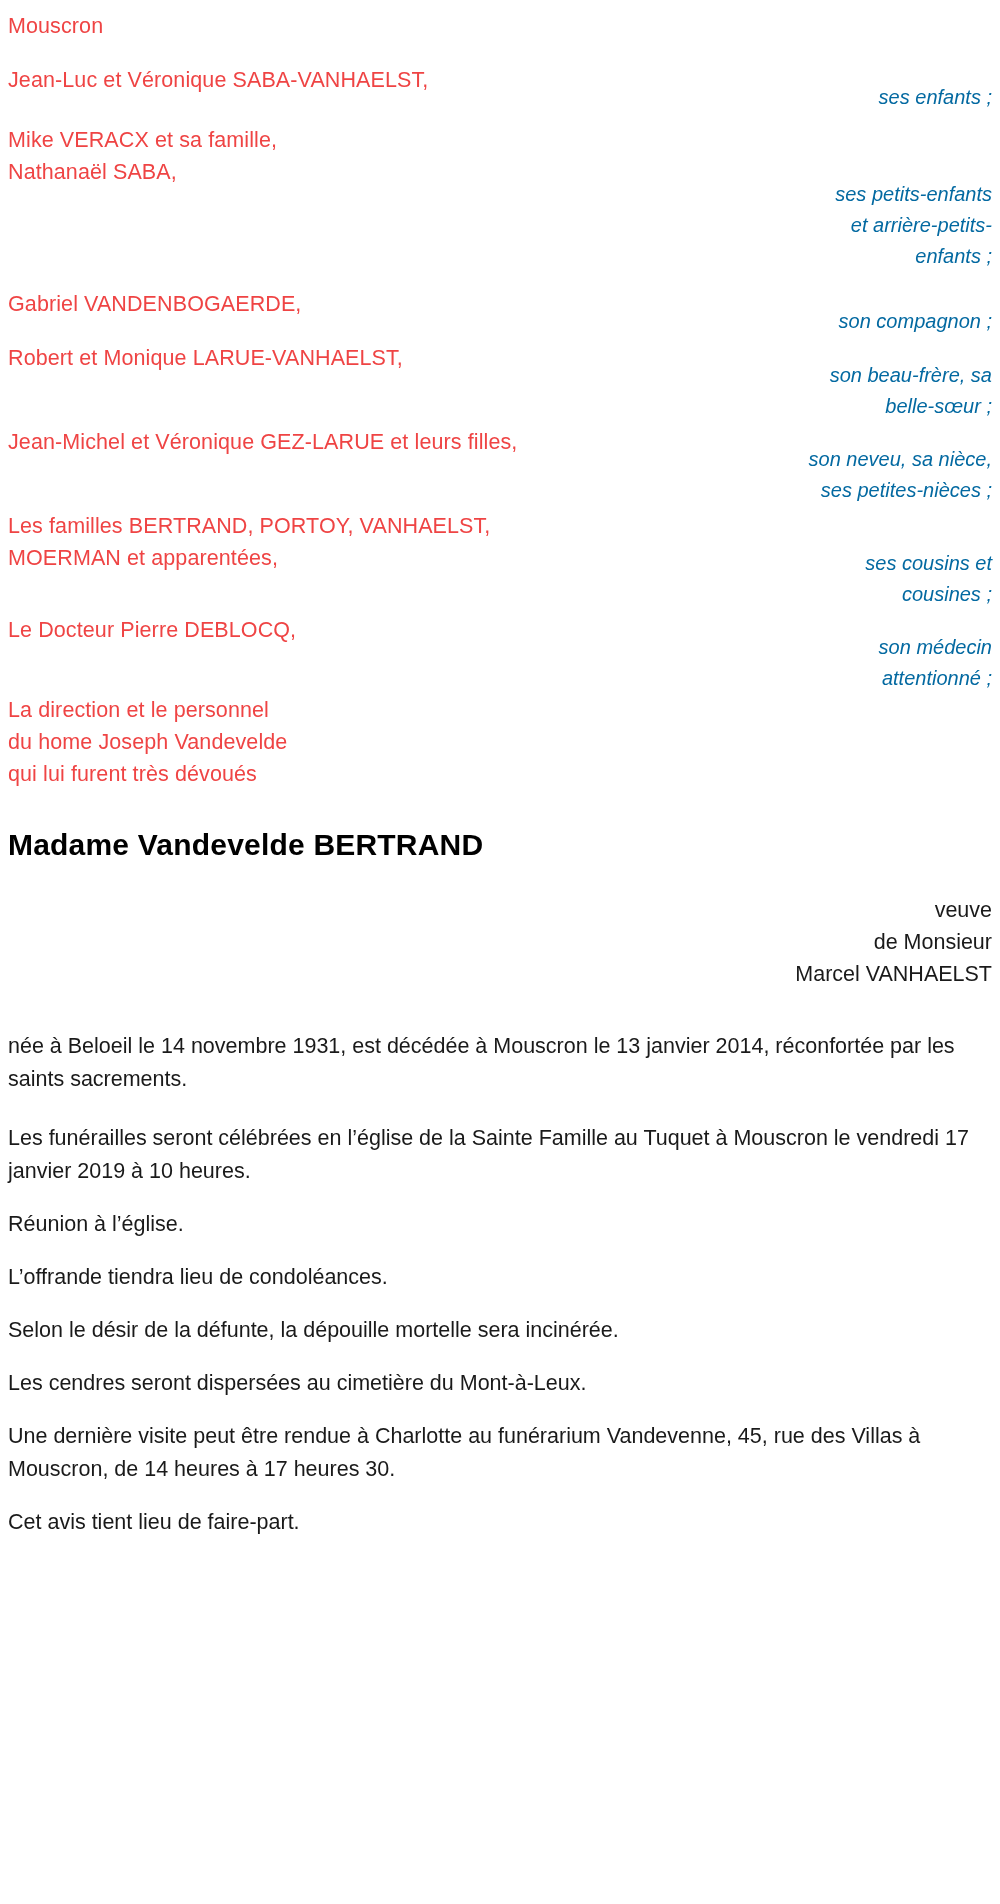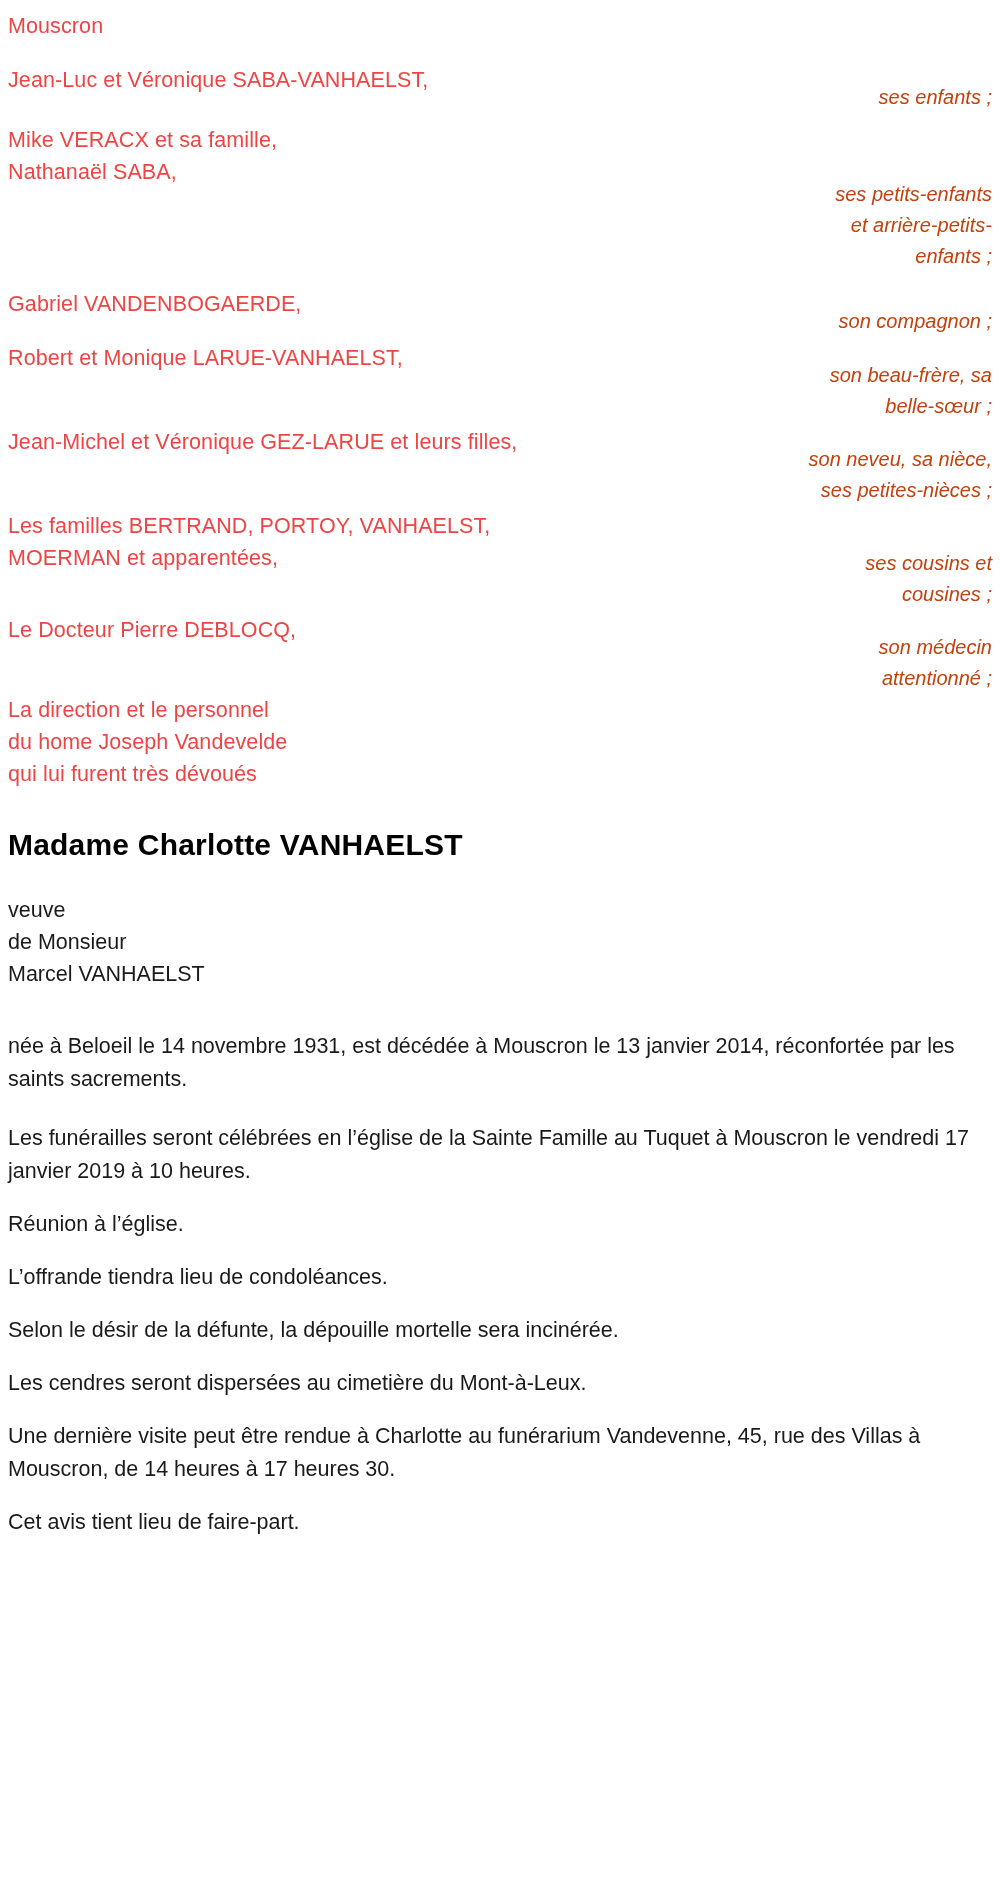--- a/index.html
+++ b/index.html
@@ -42,21 +42,21 @@
     white-space: pre-line;
   }
   .relation {
     position: absolute;
     right: 0;
     width: 420px;
     text-align: right;
     font-style: italic;
     font-size: 20px;
     line-height: 31px;
-    color: #c2410c;
+    color: #0369a1;
     white-space: pre-line;
   }
 
   
   .lead {
     font-size: 21.5px;
     line-height: 32px;
     margin-top: 30px;
   }
   .deceased-name {
@@ -65,20 +65,21 @@
     letter-spacing: 0.2px;
     line-height: 38px;
     margin-top: 36px;
     color: #000000;
   }
   .widow-block {
     font-size: 21.5px;
     line-height: 32px;
     margin-top: 30px;
     white-space: pre-line;
+    text-align: right;
   }
   .para {
     font-size: 21.5px;
     line-height: 33px;
     margin-top: 26px;
   }
   .para.tight {
     margin-top: 20px;
   }
   .address {
@@ -142,21 +143,21 @@
     <div class="trib-row" style="margin-top:48px;height:96px;">
       <div class="names">La direction et le personnel
 du home Joseph Vandevelde
 qui lui furent très dévoués</div>
       <div class="relation" style="top:0px;"></div>
     </div>
 
   </div>
 
 
-  <div class="deceased-name">Madame Charlotte VANHAELST</div>
+  <div class="deceased-name">Madame Vandevelde BERTRAND</div>
 
   <div class="widow-block">veuve
 de Monsieur
 Marcel VANHAELST</div>
 
   <div class="para" style="margin-top:40px;">née à Beloeil le 14 novembre 1931, est décédée à Mouscron le 13 janvier 2014, réconfortée par les saints sacrements.</div>
   <div class="para">Les funérailles seront célébrées en l’église de la Sainte Famille au Tuquet à Mouscron le vendredi 17 janvier 2019 à 10 heures.</div>
   <div class="para tight">Réunion à l’église.</div>
   <div class="para tight">L’offrande tiendra lieu de condoléances.</div>
   <div class="para tight">Selon le désir de la défunte, la dépouille mortelle sera incinérée.</div>

